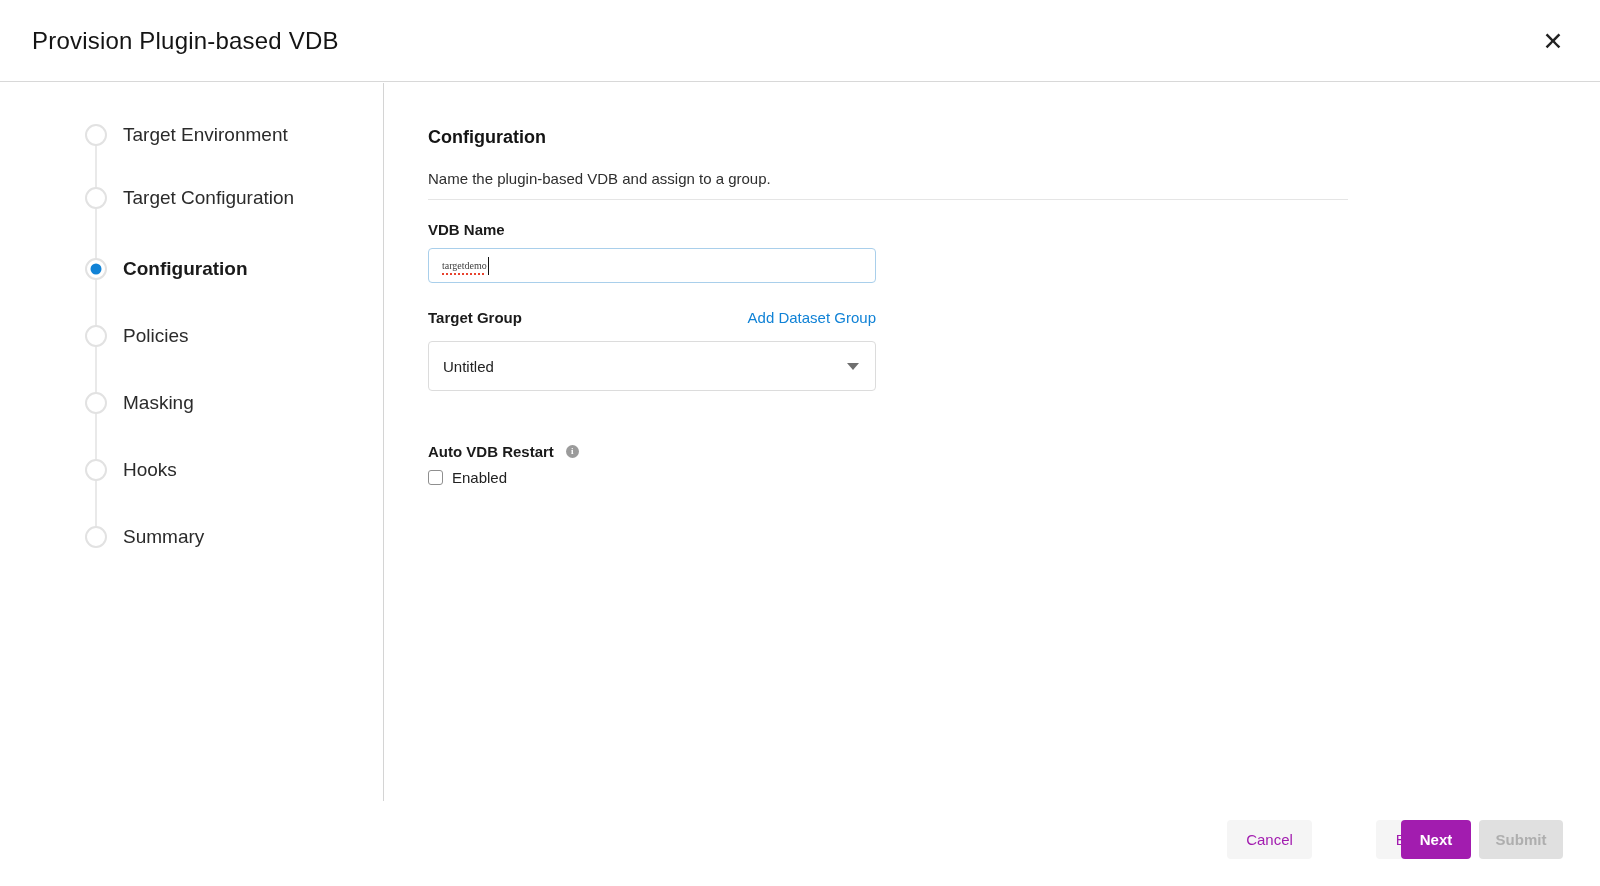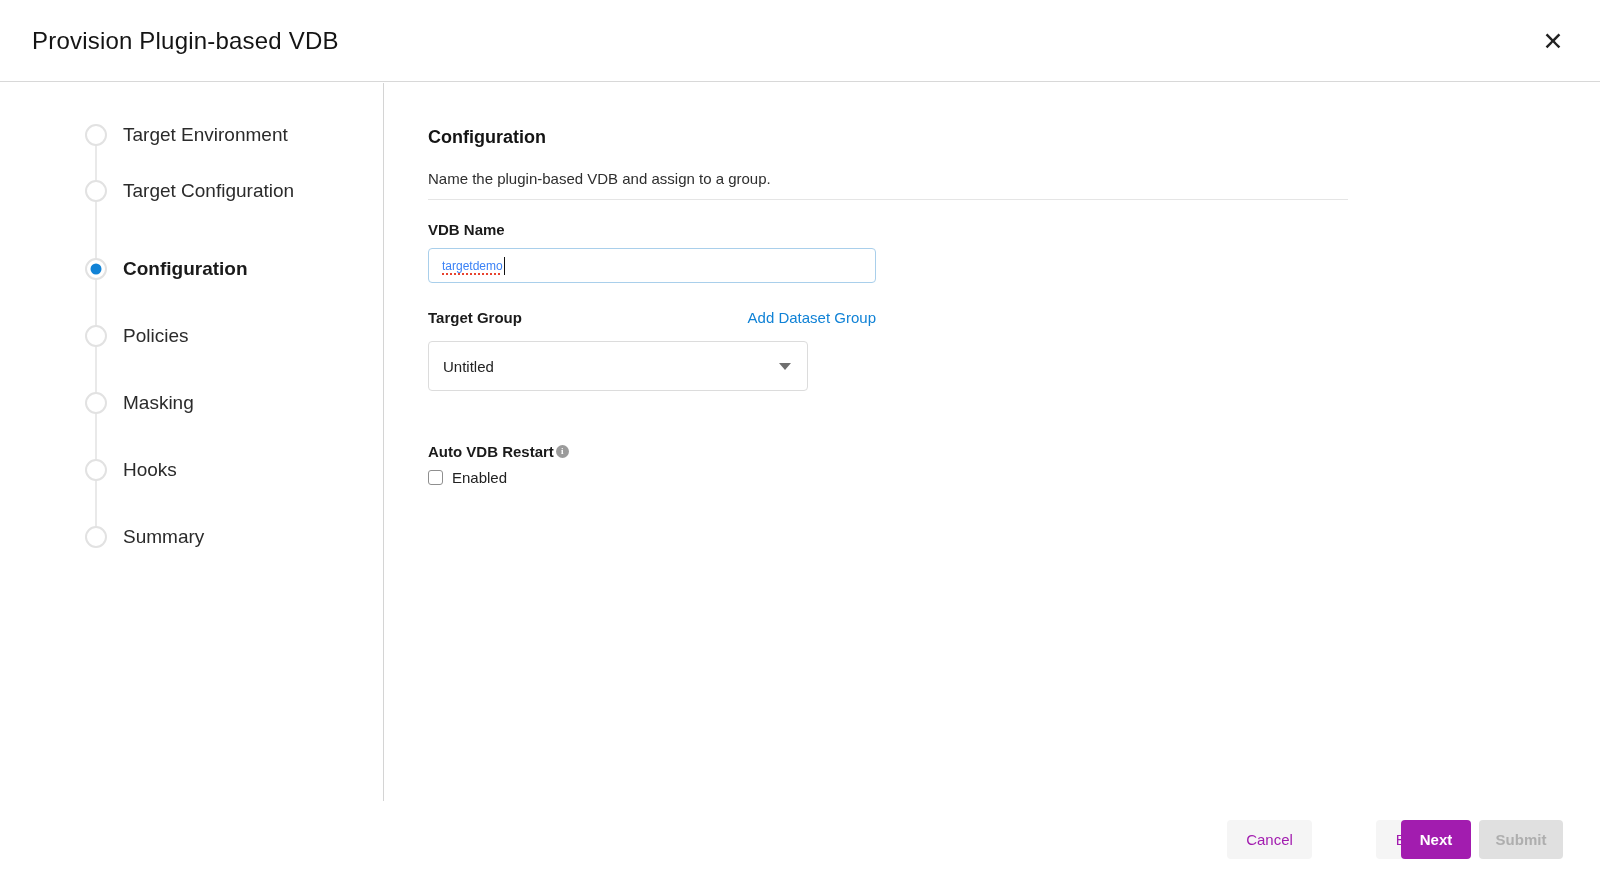--- a/index.html
+++ b/index.html
@@ -45,46 +45,47 @@
 
   .field-label { font-size: 15px; font-weight: bold; color: #1a1a1a; }
   .vdb-name-label { position: absolute; left: 428px; top: 221px; }
 
   .text-input {
     position: absolute; left: 428px; top: 248px; width: 448px; height: 35px;
     border: 1px solid #a9cfeb; border-radius: 4px; background: #fff;
     display: flex; align-items: center; padding: 0 13px; cursor: text;
   }
   .input-value {
-    font-size: 12px; color: #3b82f6;
+    font-size: 10px; color: #404040;
     text-decoration: underline dotted #e8432e 2px;
     text-underline-offset: 4px;
+    font-family: Liberation Serif, serif;
   }
   .text-cursor { width: 1px; height: 18px; background: #111; margin-left: 1px; }
 
   .target-group-row {
     position: absolute; left: 428px; top: 306px; width: 448px; height: 22px;
     display: flex; align-items: center; justify-content: space-between;
   }
   .link { font-size: 15px; color: #1082d6; text-decoration: none; cursor: pointer; }
 
   .select {
-    position: absolute; left: 428px; top: 341px; width: 380px; height: 50px;
+    position: absolute; left: 428px; top: 341px; width: 448px; height: 50px;
     border: 1px solid #dcdcdc; border-radius: 4px; background: #fff;
     display: flex; align-items: center; justify-content: space-between;
     padding: 0 16px 0 14px; cursor: pointer;
   }
   .select-value { font-size: 15px; color: #222; }
   .chevron-down {
     width: 0; height: 0;
     border-left: 6px solid transparent; border-right: 6px solid transparent;
     border-top: 7px solid #6f6f6f;
   }
 
-  .auto-restart-row { position: absolute; left: 428px; top: 443px; display: flex; align-items: center; gap: 2px; justify-content: space-between; }
+  .auto-restart-row { position: absolute; left: 428px; top: 443px; display: flex; align-items: center; gap: 12px; justify-content: space-between; }
   .info-badge {
     width: 13px; height: 13px; border-radius: 50%; background: #9b9b9b; color: #fff;
     font-size: 9px; font-weight: bold; line-height: 13px; text-align: center;
     display: inline-block; cursor: pointer; font-family: "Liberation Serif", serif;
   }
   .checkbox-row { position: absolute; left: 428px; top: 469px; display: flex; align-items: center; gap: 9px; }
   .checkbox { width: 15px; height: 15px; border: 1.5px solid #8f8f8f; border-radius: 3px; background: #fff; cursor: pointer; }
   .checkbox-label { font-size: 15px; color: #222; }
 
   
@@ -110,21 +111,21 @@
     </button>
   </header>
 
   <aside class="stepper">
     <div class="connector"></div>
 
     <div class="step" style="top:124px">
       <span class="step-circle"></span>
       <span class="step-label">Target Environment</span>
     </div>
-    <div class="step" style="top:180px">
+    <div class="step" style="top:187px">
       <span class="step-circle"></span>
       <span class="step-label">Target Configuration</span>
     </div>
     <div class="step current" style="top:258px">
       <span class="step-circle"></span>
       <span class="step-label">Configuration</span>
     </div>
     <div class="step" style="top:325px">
       <span class="step-circle"></span>
       <span class="step-label">Policies</span>

